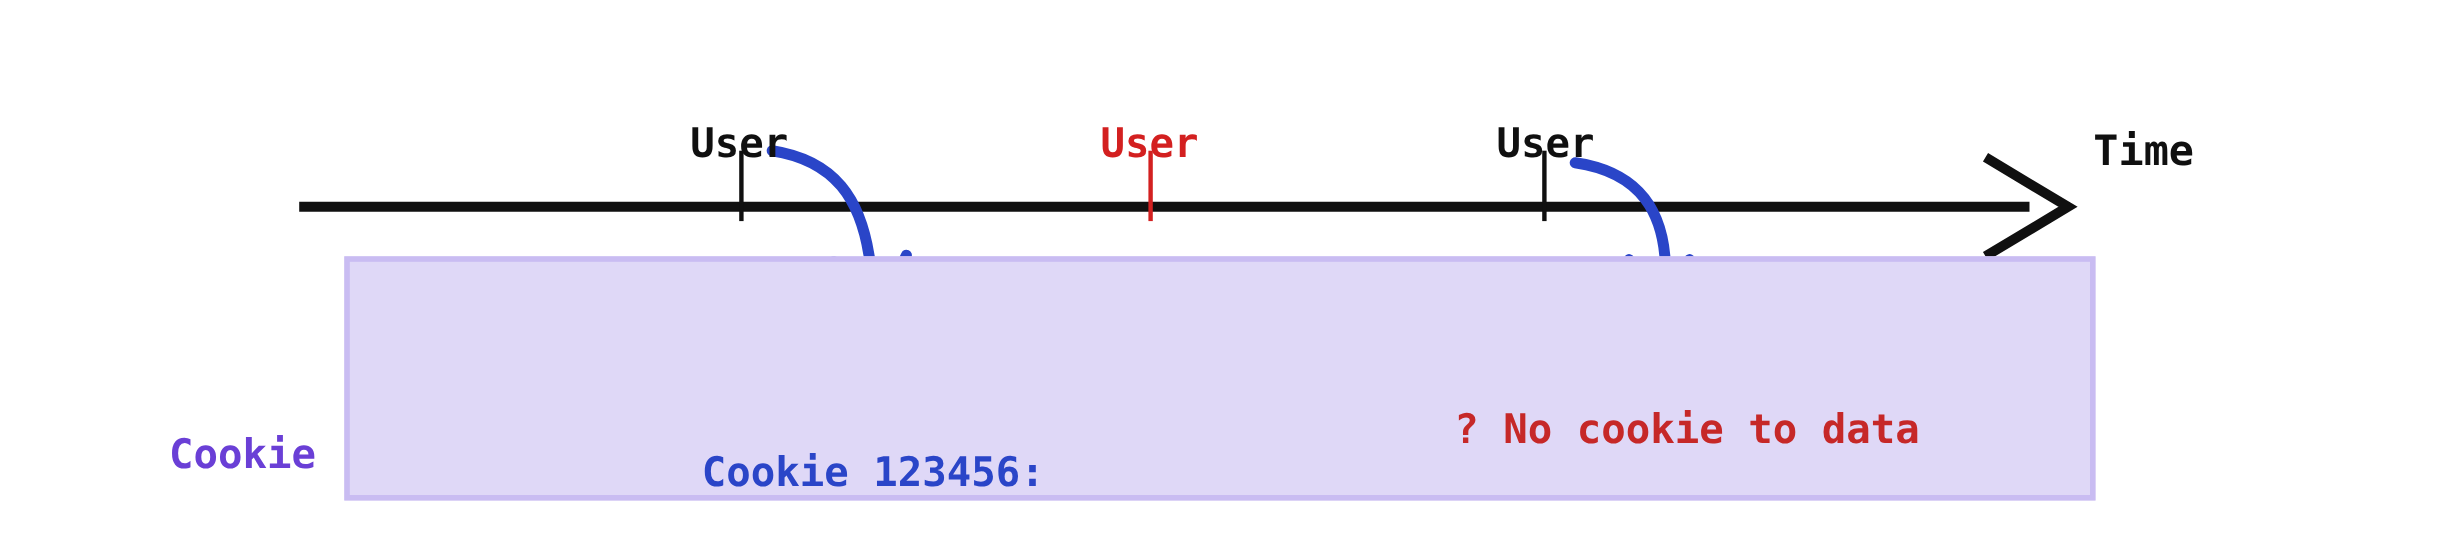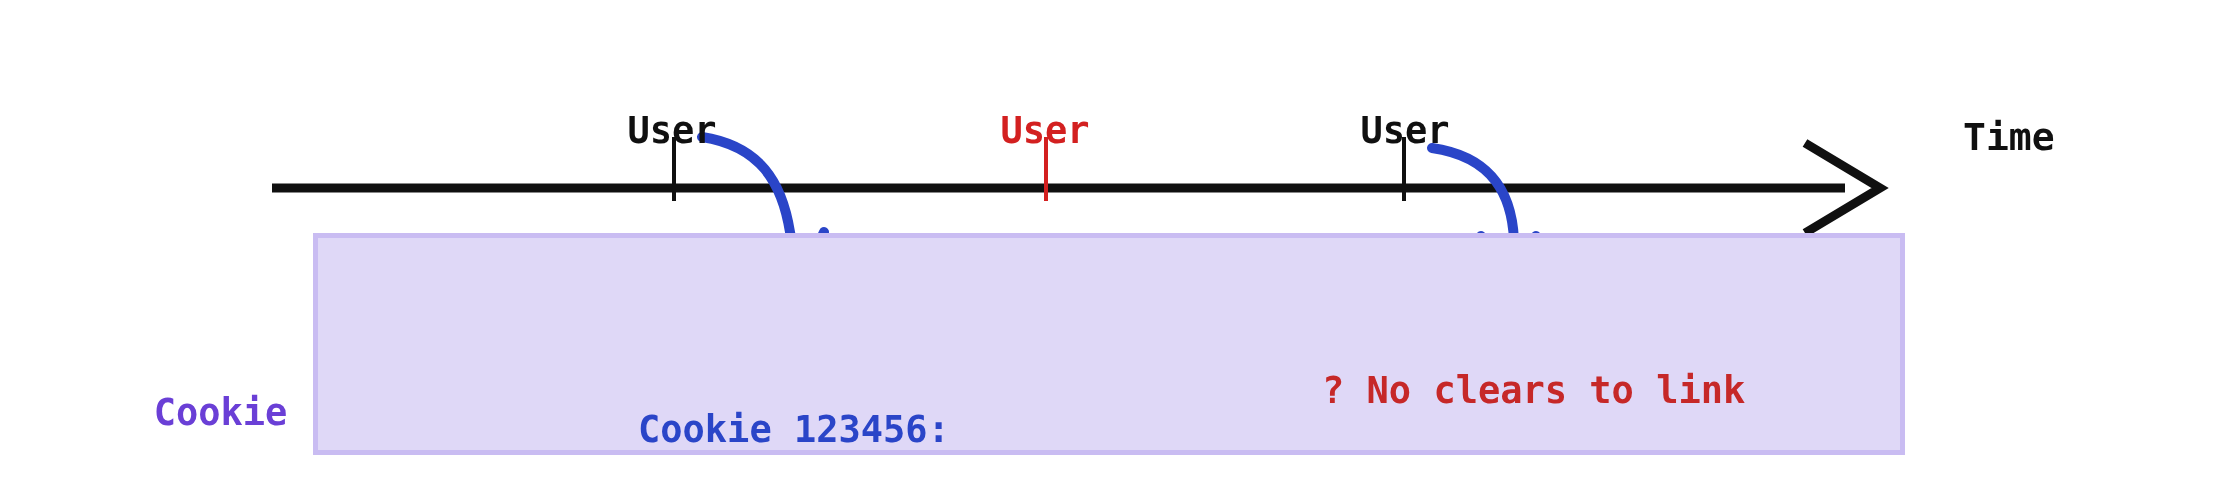--- a/index.html
+++ b/index.html
@@ -40,21 +40,21 @@
   .event-caption .ln2 { display: block; }
   .ev-black { color: #101010; }
   .ev-red   { color: #D32020; }
 
   .ev-click    { left: 472px;  top: 22px;  width: 400px; }
   .ev-clear    { left: 845px;  top: 22px;  width: 400px; }
   .ev-convert  { left: 1205px; top: 22px;  width: 400px; }
 
   
   #time-label {
-    left: 1963px;
+    left: 1903px;
     top: 115px;
     font-size: 38px;
     font-weight: 700;
     color: #101010;
   }
 
   
   #adtech-label {
     left: 133px;
     top: 297px;
@@ -147,19 +147,19 @@
   </div>
 
   <div id="server-box"></div>
 
   <div class="lbl" id="cookie-note">
     <span class="line">Cookie 123456:</span>
     
   </div>
 
   <div class="lbl" id="noconv-note">
-    <span>? No clears to link</span>
+    <span>? No cookie to data</span>
     
     
     
   </div>
 
 </div>
 
 </body></html>

